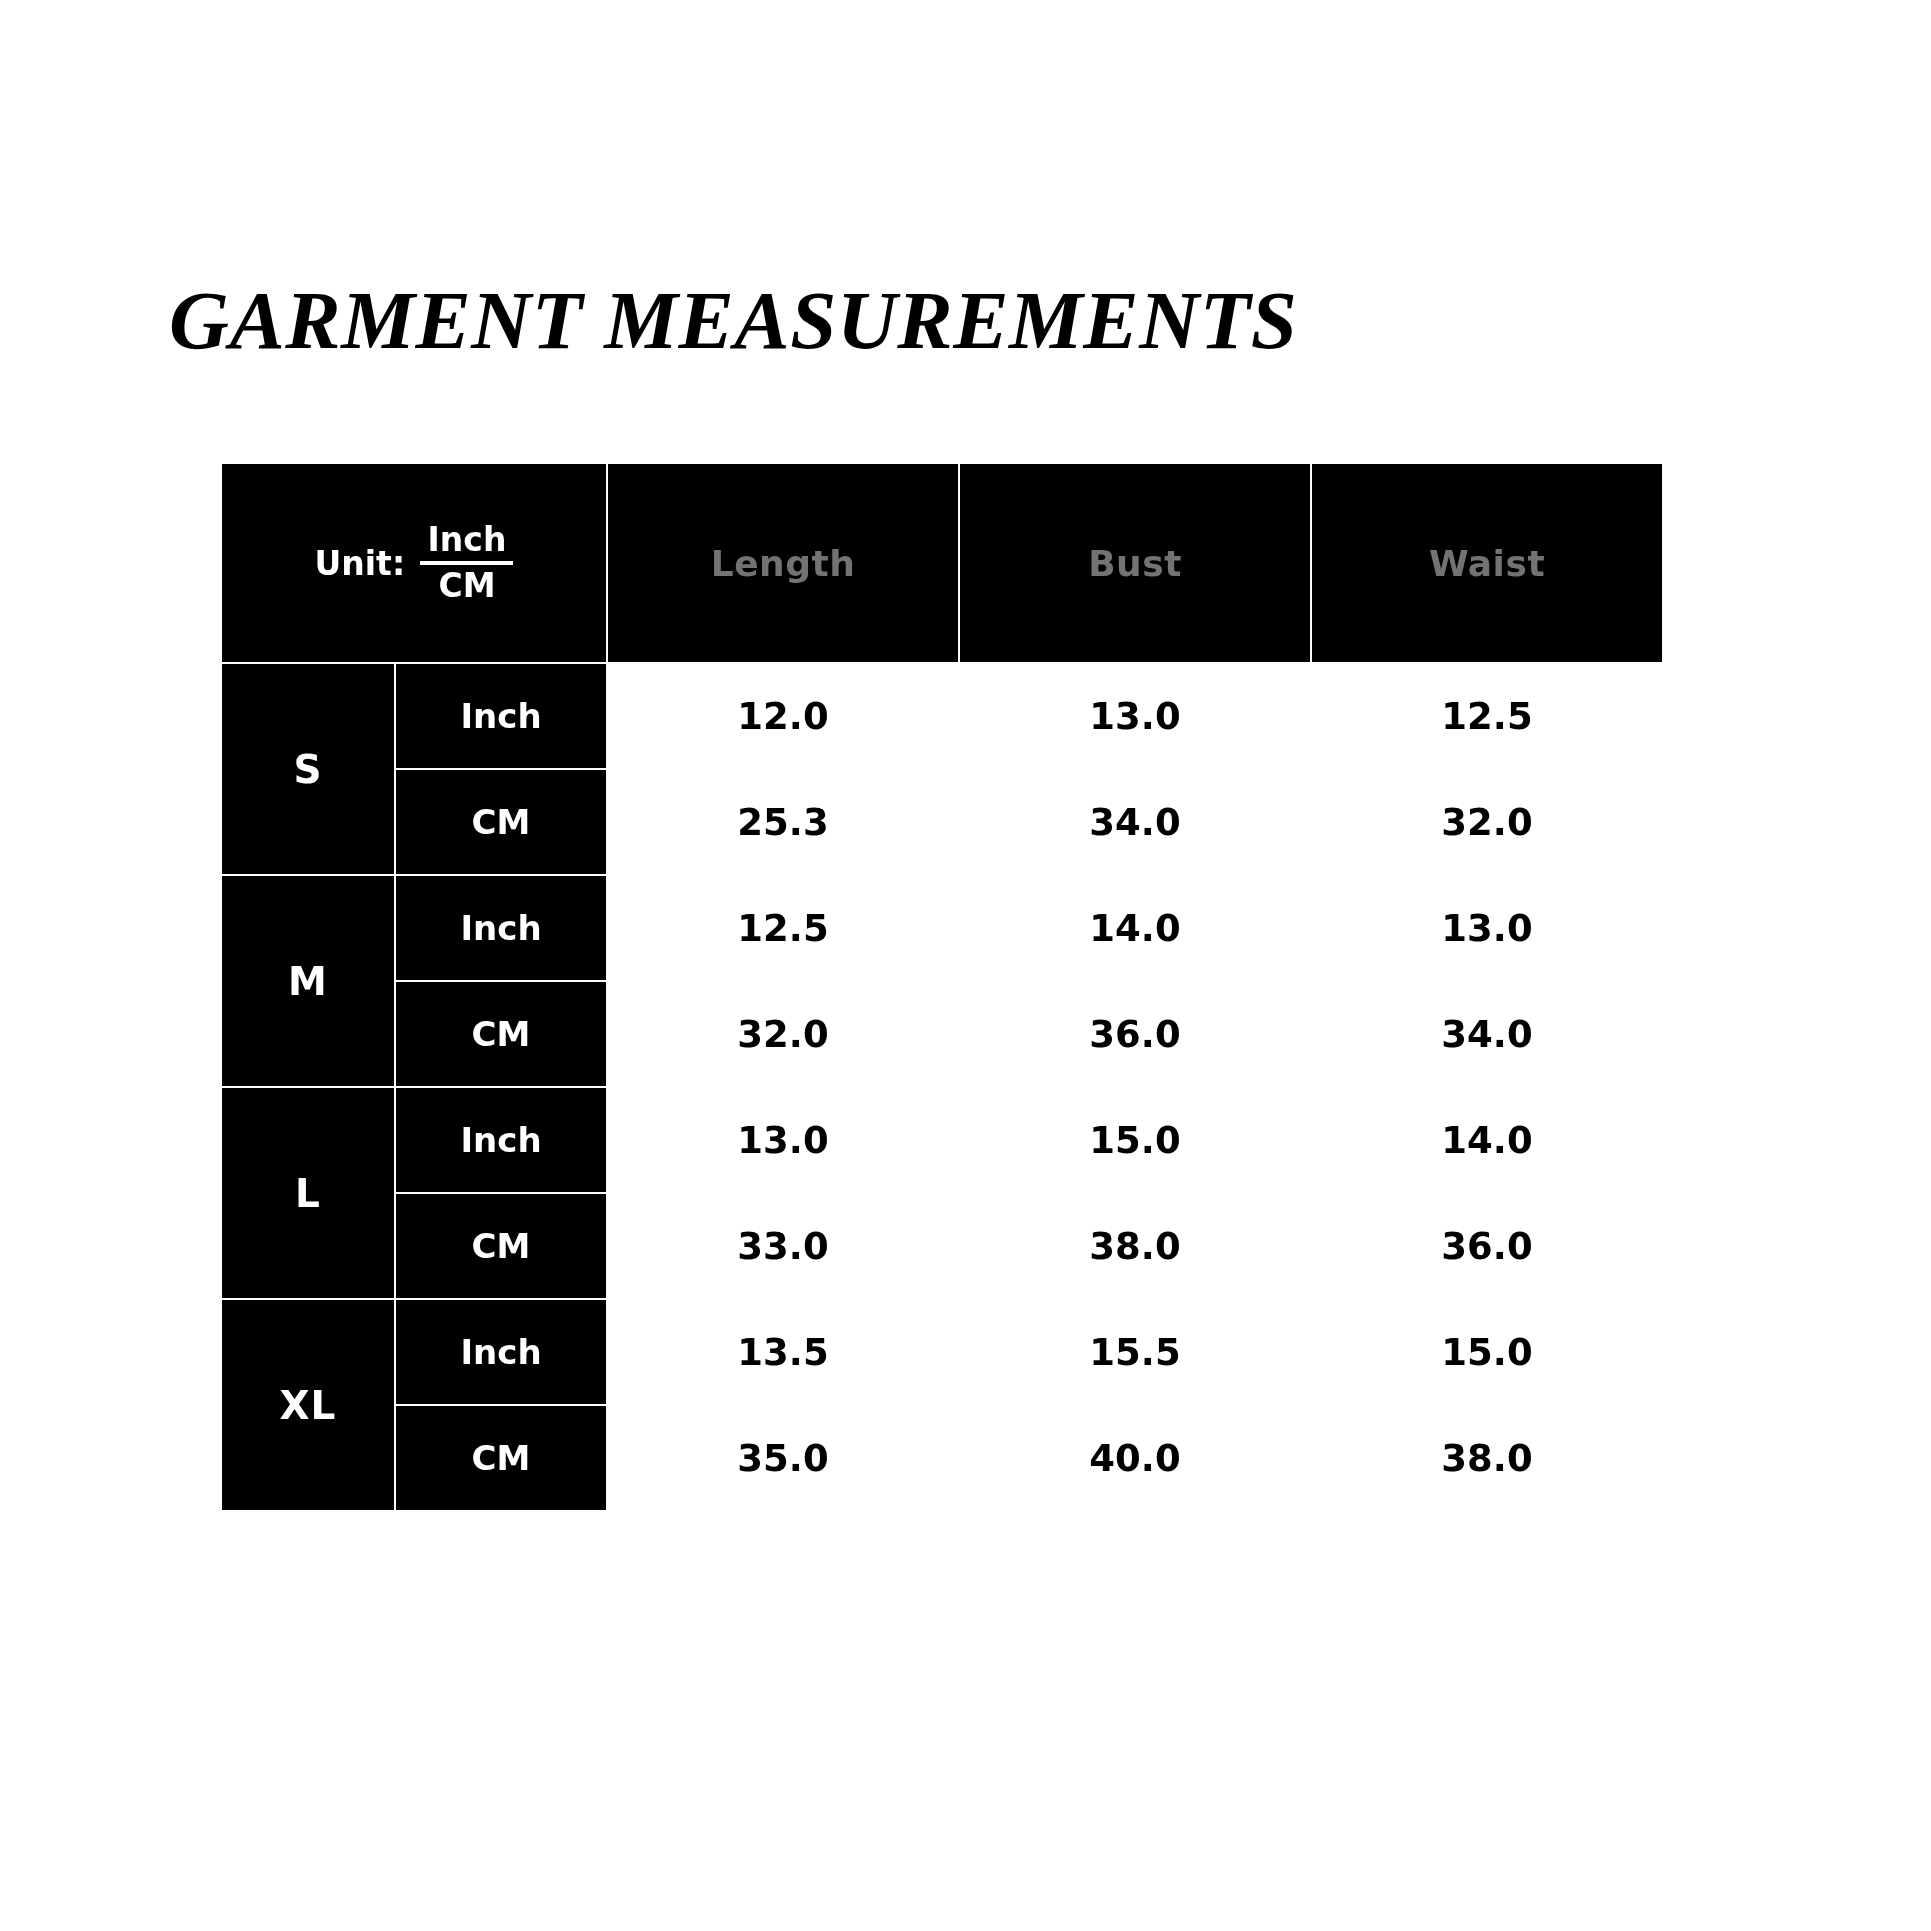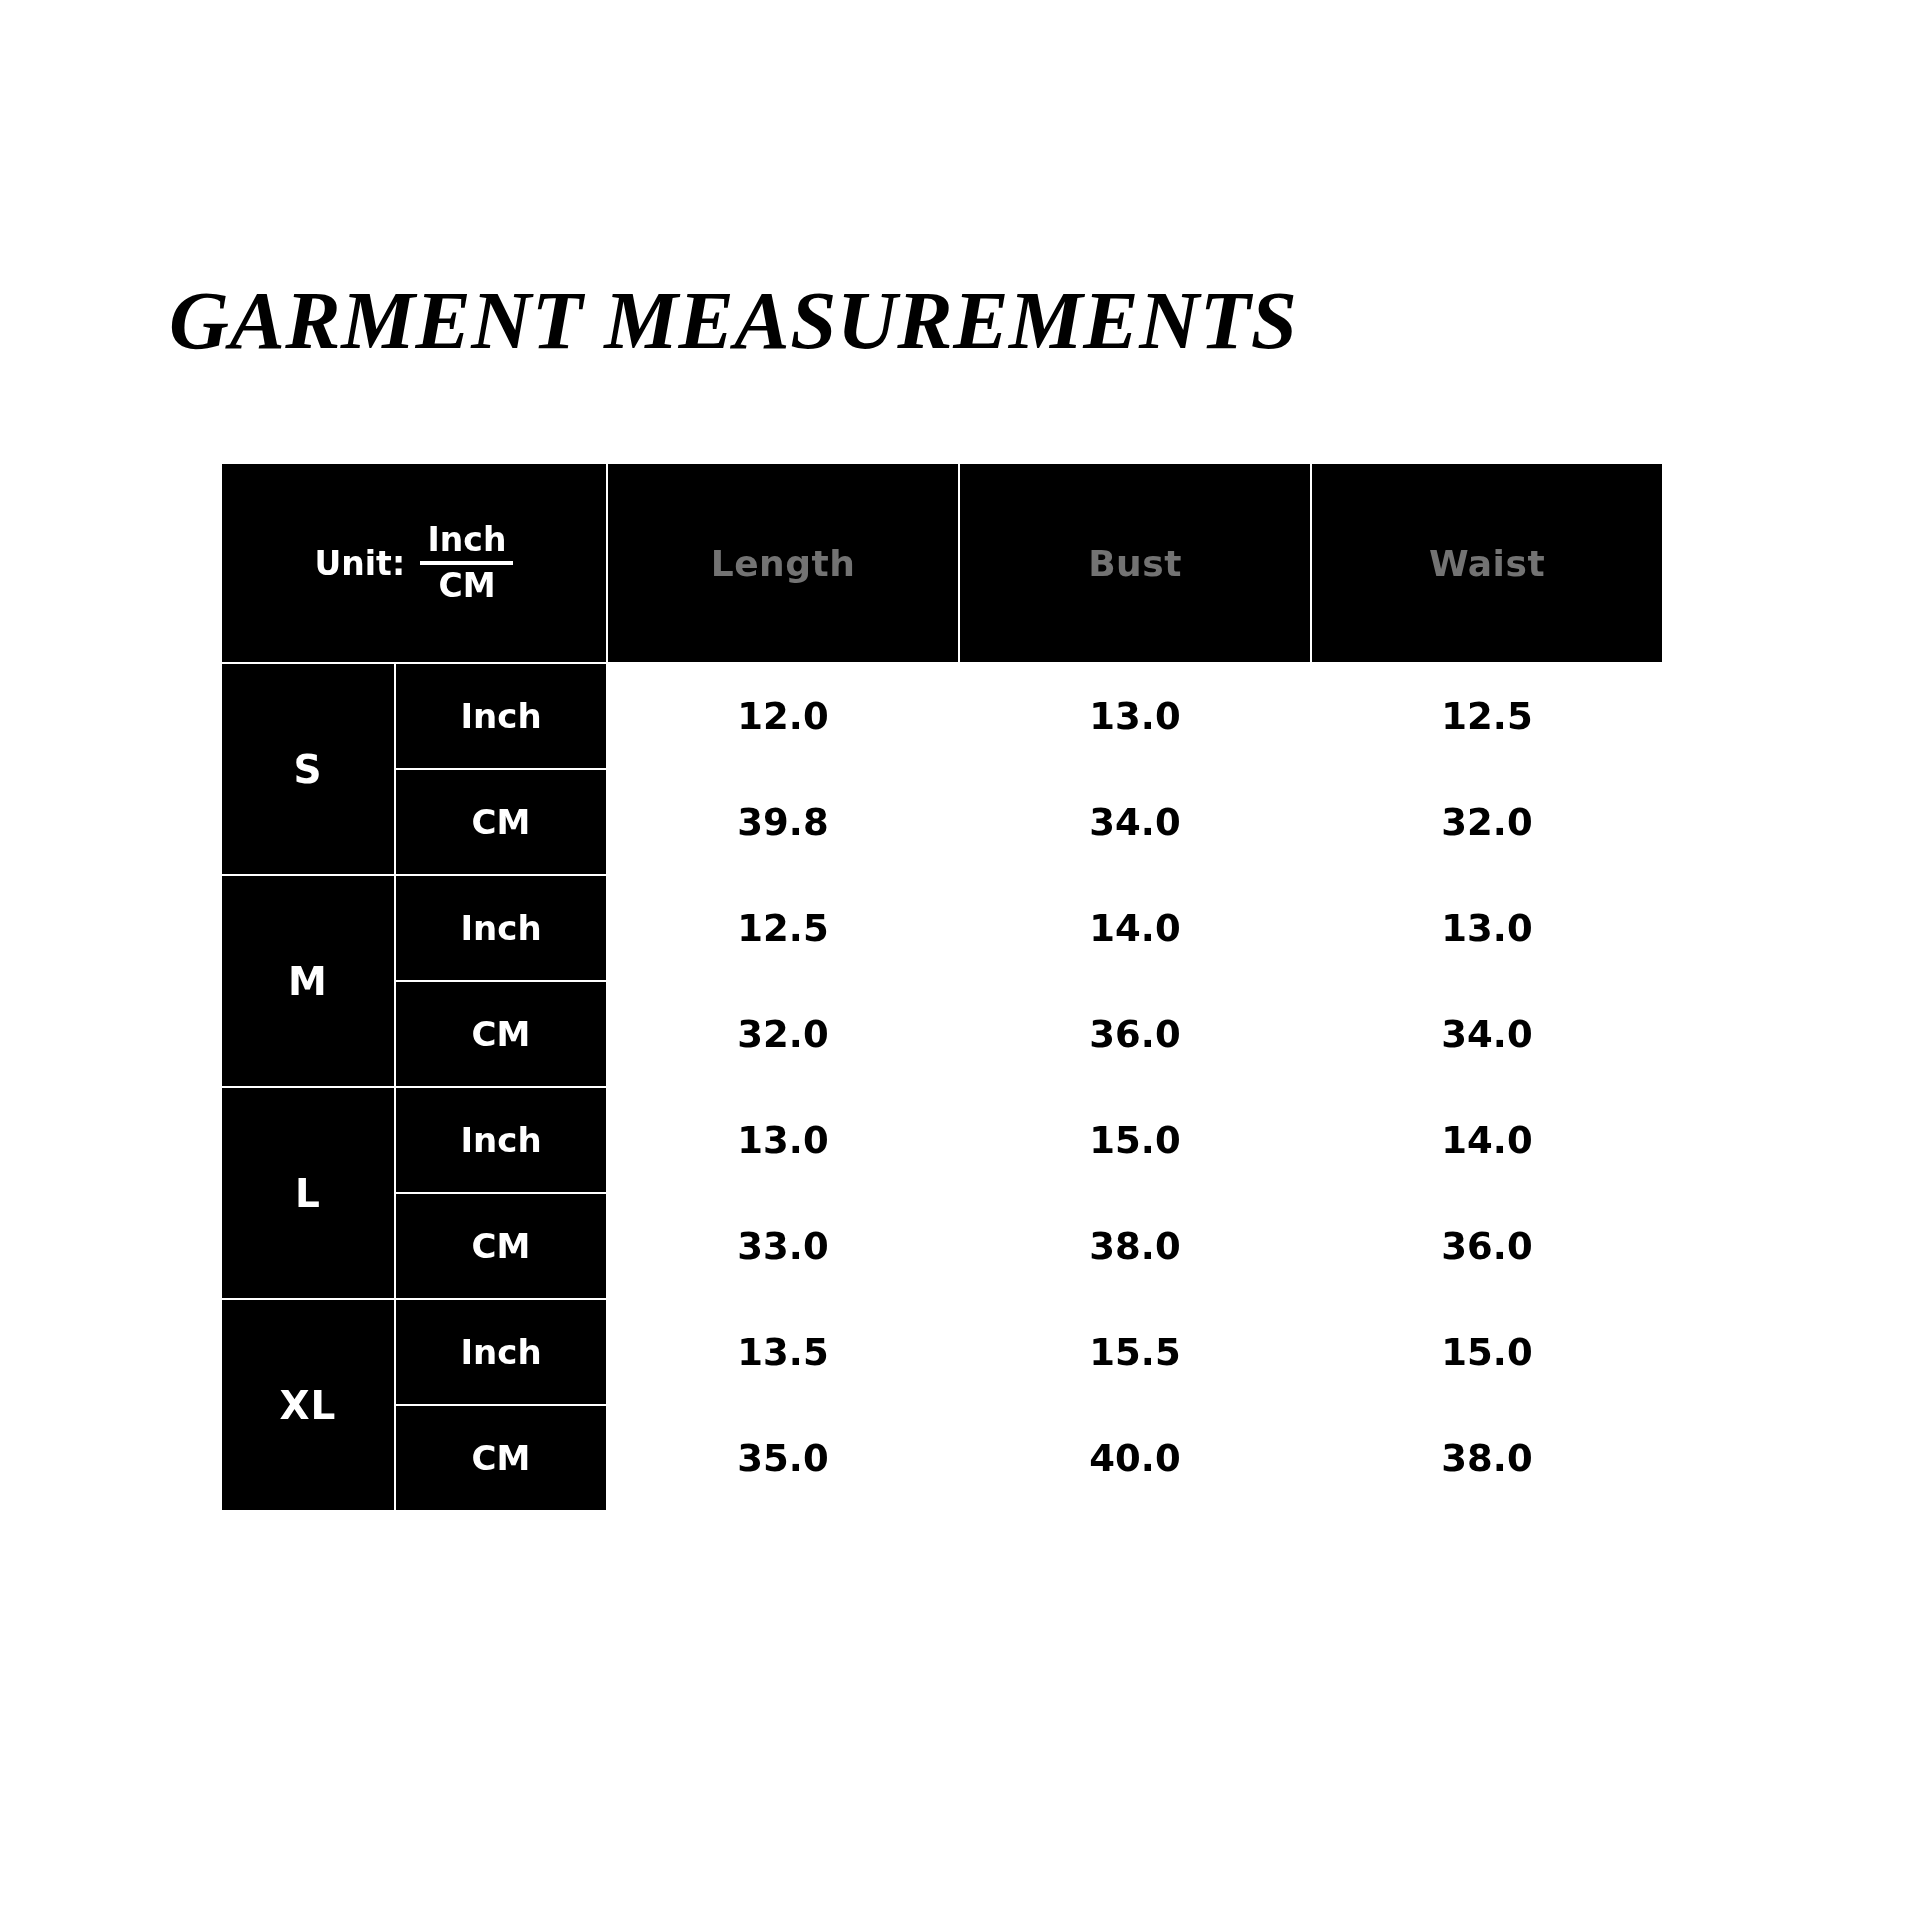--- a/index.html
+++ b/index.html
@@ -194,21 +194,21 @@
 
         <tr>
           <td class="size-cell" rowspan="2">S</td>
           <td class="unit-cell">Inch</td>
           <td class="value-cell">12.0</td>
           <td class="value-cell">13.0</td>
           <td class="value-cell">12.5</td>
         </tr>
         <tr>
           <td class="unit-cell">CM</td>
-          <td class="value-cell">39.8</td>
+          <td class="value-cell">25.3</td>
           <td class="value-cell">34.0</td>
           <td class="value-cell">32.0</td>
         </tr>
 
         <tr>
           <td class="size-cell" rowspan="2">M</td>
           <td class="unit-cell">Inch</td>
           <td class="value-cell">12.5</td>
           <td class="value-cell">14.0</td>
           <td class="value-cell">13.0</td>

